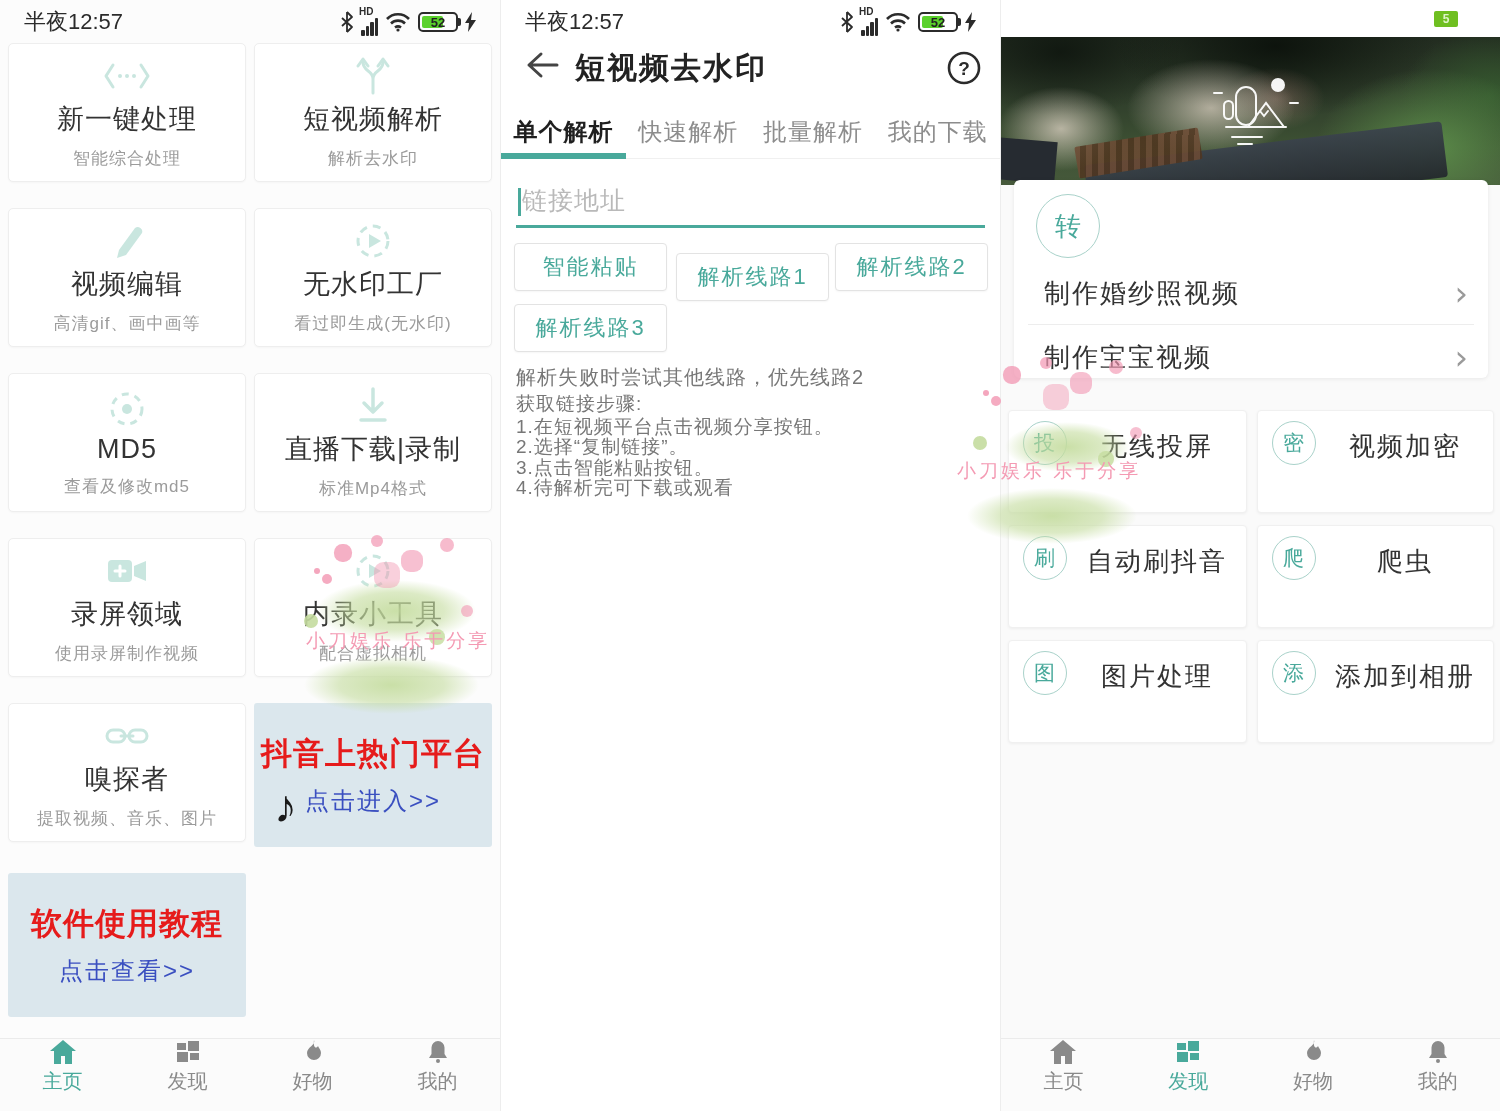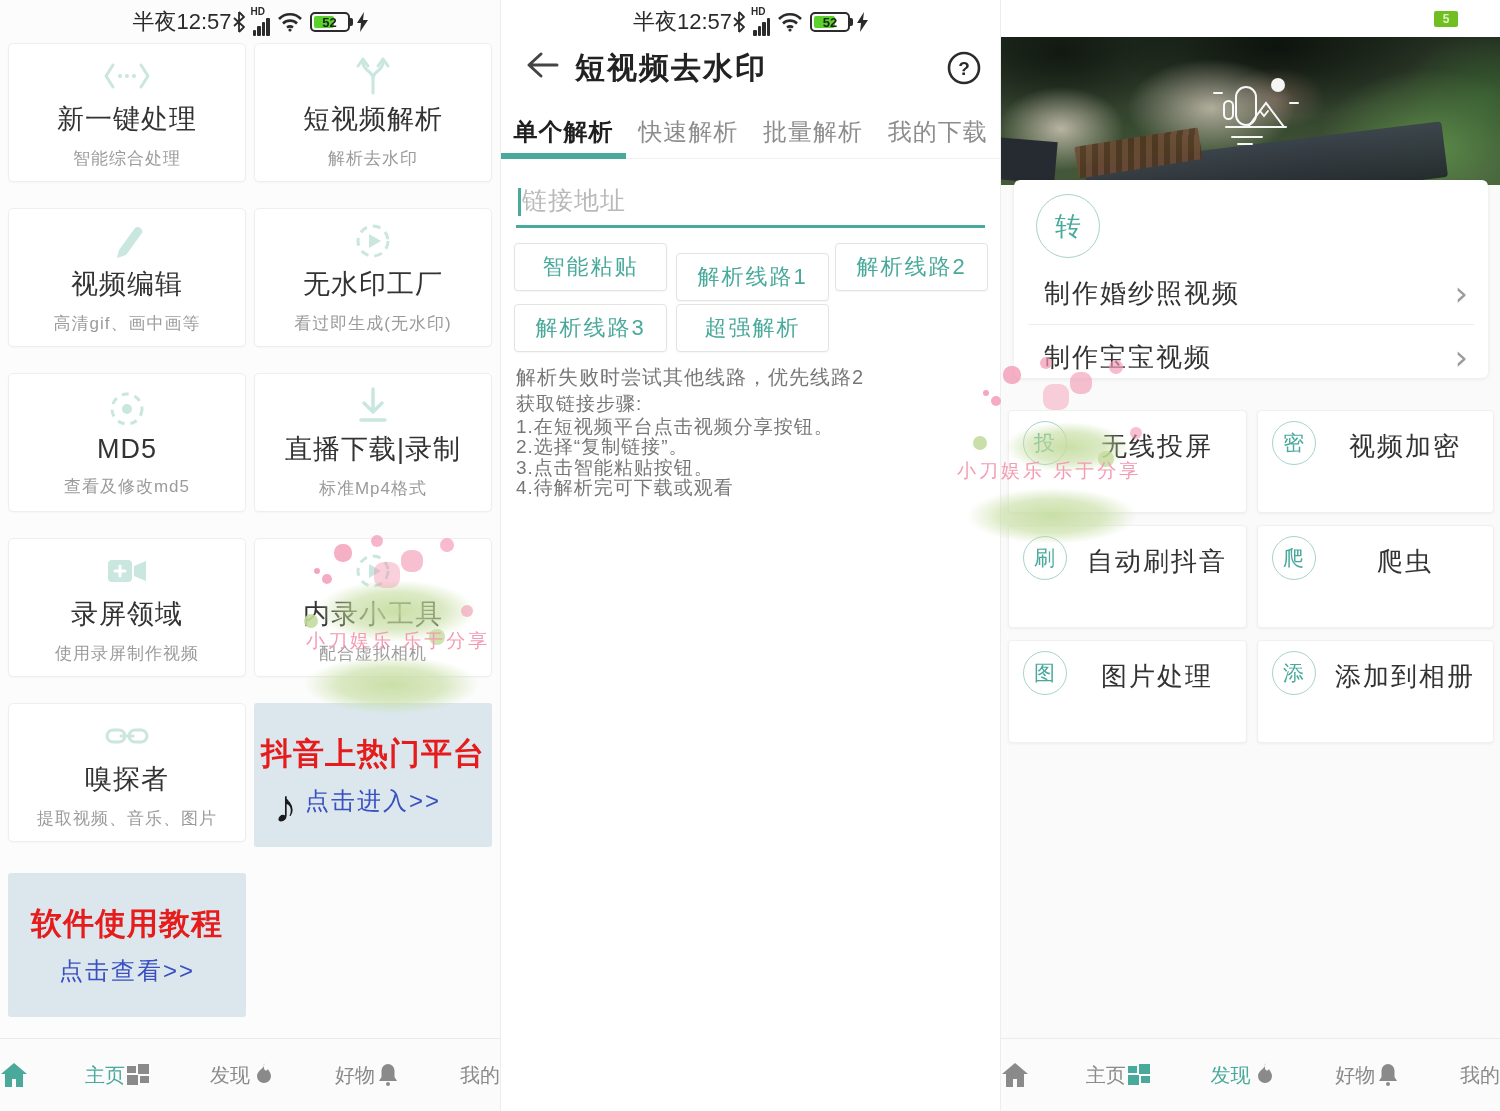--- a/index.html
+++ b/index.html
@@ -5,21 +5,21 @@
   html,body{margin:0;padding:0;background:#e9e9e9;}
   body{width:1500px;height:1111px;overflow:hidden;position:relative;
        font-family:"Liberation Sans","DejaVu Sans",sans-serif;color:#333;}
   .panel{position:absolute;top:0;height:1111px;width:500px;background:#fff;}
   #panel-home{left:0;background:#fcfcfc;}
   #panel-parse{left:500px;border-left:1px solid #ededed;box-sizing:border-box;}
   #panel-discover{left:1000px;background:#fafafa;border-left:1px solid #ededed;box-sizing:border-box;}
 
   
   .statusbar{position:absolute;top:0;left:0;right:0;height:44px;display:flex;align-items:center;
-             justify-content:center;padding:16px 24px;box-sizing:border-box;}
+             justify-content:space-between;padding:16px 24px;box-sizing:border-box;}
   .time{font-size:22px;color:#2b2b2b;}
   .sicons{display:flex;align-items:center;gap:7px;}
   .hdsig{display:flex;align-items:flex-end;gap:1px;position:relative;padding-top:9px;}
   .hd{position:absolute;top:-3px;left:-2px;font-size:10px;font-weight:bold;color:#2b2b2b;}
   .bar{width:3.5px;background:#2b2b2b;border-radius:1px;}
   .battery{position:relative;width:40px;height:20px;border:2px solid #2b2b2b;border-radius:5px;
            display:flex;align-items:center;box-sizing:border-box;}
   .battery .fill{position:absolute;left:2px;top:2px;bottom:2px;width:58%;background:#5bd12c;border-radius:2px;}
   .battery .num{position:relative;z-index:2;width:100%;text-align:center;font-size:13px;font-weight:bold;color:#222;}
   .battery .nub{position:absolute;right:-5px;top:4px;width:3px;height:8px;background:#2b2b2b;border-radius:0 2px 2px 0;}
@@ -35,21 +35,21 @@
   .fcard .s{font-size:17px;color:#9b9b9b;margin-top:10px;letter-spacing:1px;}
   .banner{background:#dbe7ed;border-radius:3px;height:144px;position:relative;
           display:flex;flex-direction:column;align-items:center;justify-content:center;}
   .banner .bt{font-size:31px;font-weight:bold;color:#e61b1b;letter-spacing:1px;}
   .banner .ba{font-size:24px;color:#3a4fc0;margin-top:10px;letter-spacing:2px;}
   .tiktok{position:absolute;left:20px;bottom:18px;font-size:46px;color:#1a1a1a;font-weight:bold;line-height:1;}
 
   
   .nav{position:absolute;bottom:0;left:0;right:0;height:72px;background:#fbfbfb;
        border-top:1px solid #ebebeb;display:flex;}
-  .nav .ni{flex:1;display:flex;flex-direction:row;align-items:center;justify-content:space-between;gap:3px;
+  .nav .ni{flex:1;display:flex;flex-direction:column;align-items:center;justify-content:flex-start;gap:3px;
            color:#8a8a8a;font-size:20px;}
   .nav .ni.active{color:#49a99b;}
 
   
   .pheader{position:absolute;top:44px;left:0;right:0;height:52px;}
   .backarrow{position:absolute;left:24px;top:6px;}
   .ptitle{position:absolute;left:74px;top:4px;font-size:30px;font-weight:bold;color:#222;letter-spacing:2px;}
   .helpicon{position:absolute;right:18px;top:6px;}
   .tabs{position:absolute;top:104px;left:0;right:0;height:54px;border-bottom:1px solid #f0f0f0;display:flex;}
   .tab{flex:1;text-align:center;font-size:24px;color:#8d8d8d;padding-top:12px;position:relative;letter-spacing:1px;}
@@ -345,21 +345,20 @@
 
   <div class="urlrow">
     <span class="caret"></span>
     <input type="text" placeholder="链接地址" style="">
   </div>
 
   <div class="pbtn" style="top:243px;left:13px;width:153px;">智能粘贴</div>
   <div class="pbtn" style="top:253px;left:175px;width:153px;text-align:center;">解析线路1</div>
   <div class="pbtn" style="top:243px;left:334px;width:153px;">解析线路2</div>
   <div class="pbtn" style="top:304px;left:13px;width:153px;">解析线路3</div>
-  <div class="pbtn" style="top:304px;left:175px;width:153px;">超强解析</div>
 
   <div class="hint">解析失败时尝试其他线路，优先线路2</div>
   <div class="steps">
     <div style="margin-bottom:2px;">获取链接步骤:</div>
     <div>1.在短视频平台点击视频分享按钮。</div>
     <div>2.选择“复制链接”。</div>
     <div>3.点击智能粘贴按钮。</div>
     <div>4.待解析完可下载或观看</div>
   </div>
 </div>

